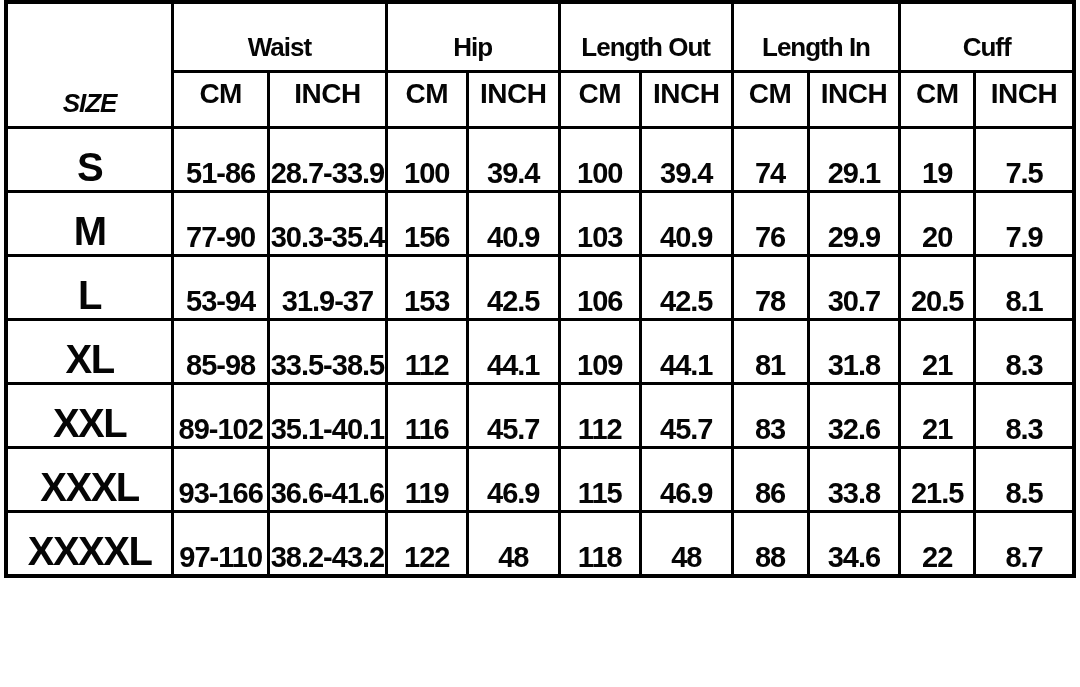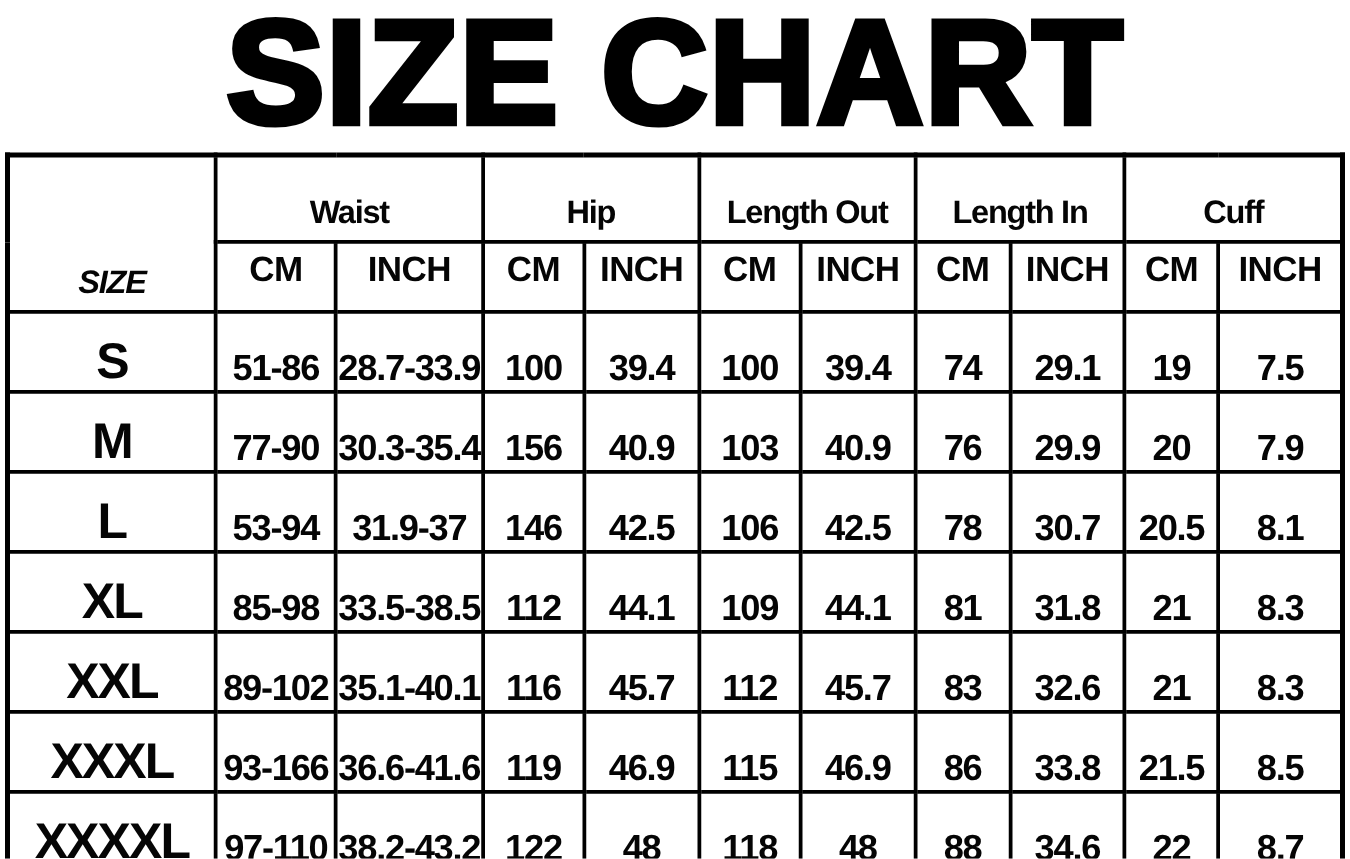--- a/index.html
+++ b/index.html
@@ -80,23 +80,20 @@
     font-size: 29px;
     letter-spacing: -1px;
     padding-bottom: 9px;
   }
 </style>
 </head>
 <body>
 
 <div class="page">
 
-  <div class="title-wrap">
-    <div class="title">SIZE CHART</div>
-  </div>
 
   <table class="size-chart">
     <colgroup>
       <col style="width:15.6%">
       <col style="width:9.0%">
       <col style="width:11.0%">
       <col style="width:7.6%">
       <col style="width:8.6%">
       <col style="width:7.6%">
       <col style="width:8.6%">
@@ -151,21 +148,21 @@
           <td class="num">40.9</td>
           <td class="num">76</td>
           <td class="num">29.9</td>
           <td class="num">20</td>
           <td class="num">7.9</td>
         </tr>
         <tr>
           <td class="size-cell">L</td>
           <td class="num">53-94</td>
           <td class="num">31.9-37</td>
-          <td class="num">146</td>
+          <td class="num">153</td>
           <td class="num">42.5</td>
           <td class="num">106</td>
           <td class="num">42.5</td>
           <td class="num">78</td>
           <td class="num">30.7</td>
           <td class="num">20.5</td>
           <td class="num">8.1</td>
         </tr>
         <tr>
           <td class="size-cell">XL</td>

